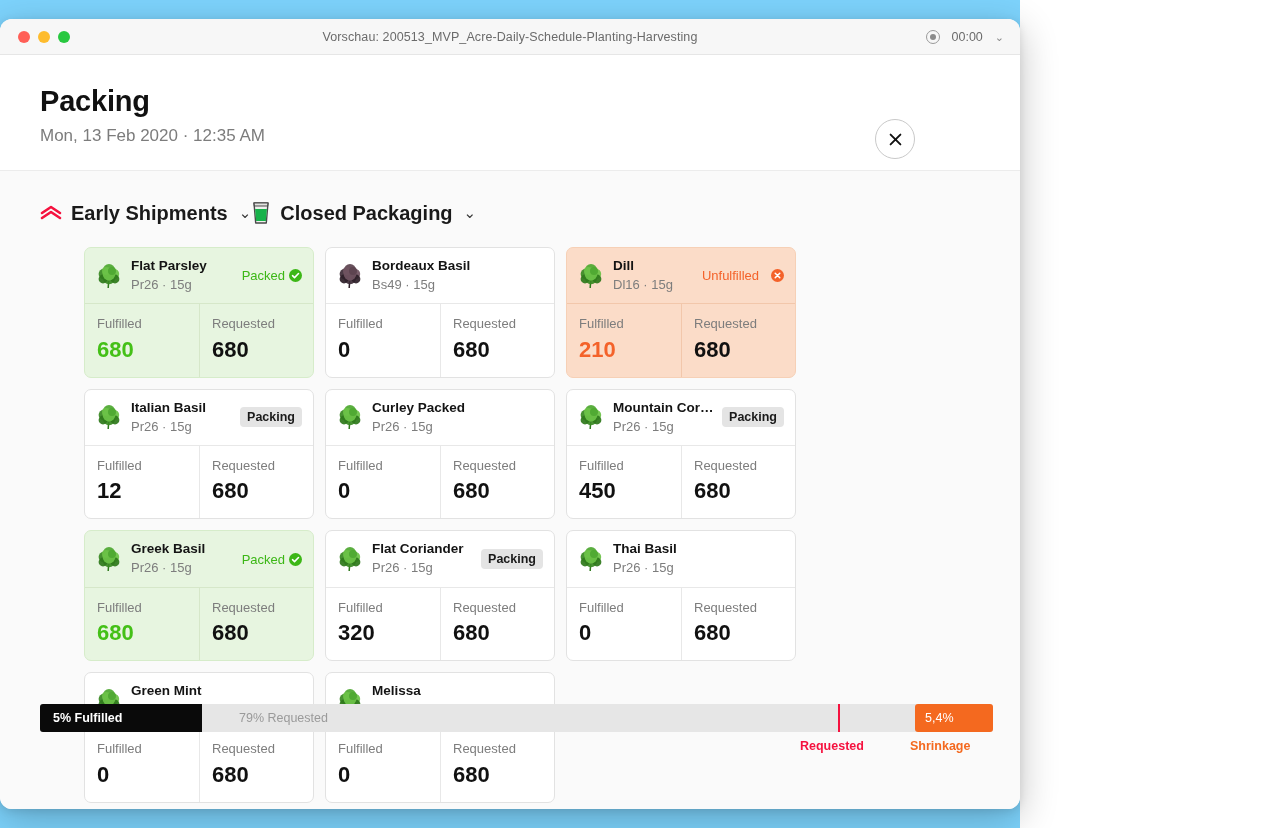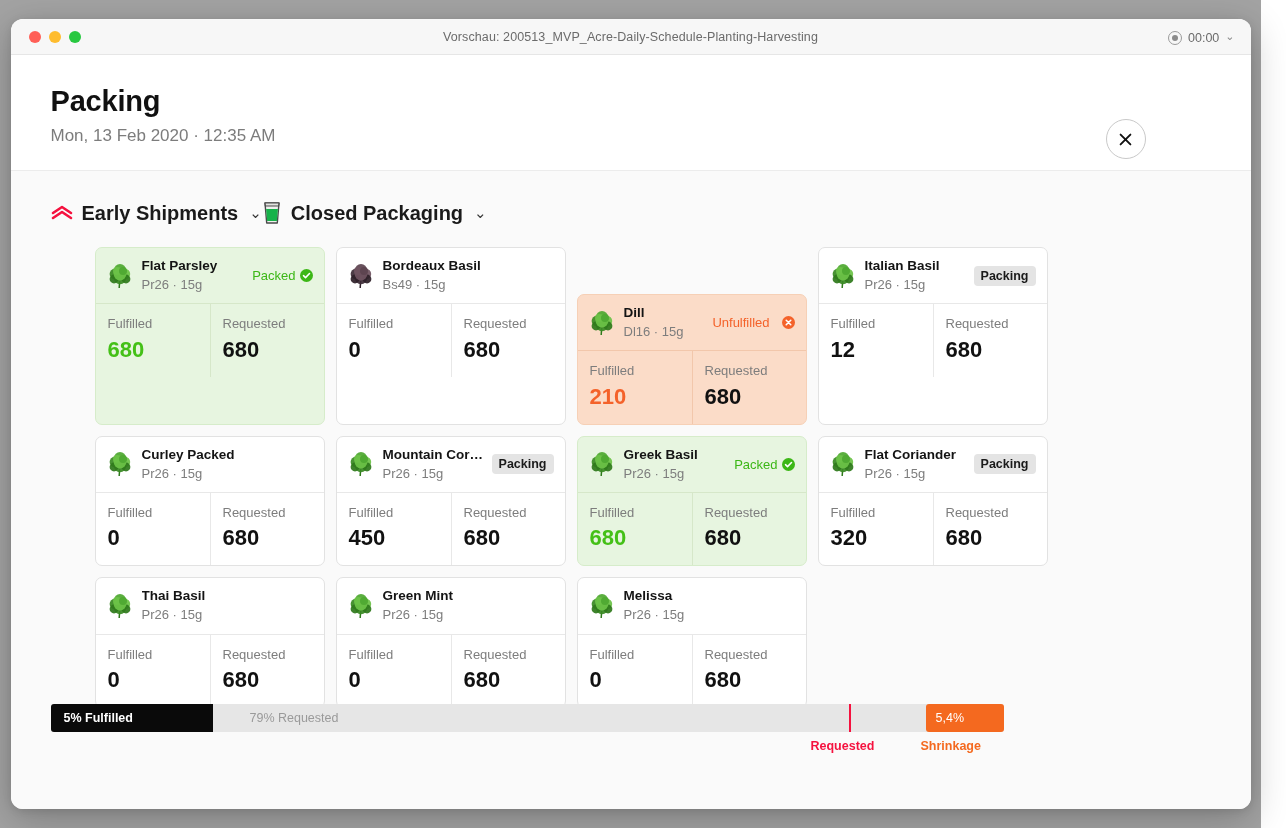--- a/index.html
+++ b/index.html
@@ -4,22 +4,22 @@
 <style>
   * { box-sizing: border-box; margin: 0; padding: 0; }
   html, body {
     width: 1286px; height: 828px;
     background: #ffffff;
     font-family: "Liberation Sans", sans-serif;
     -webkit-font-smoothing: antialiased;
   }
   .screen {
     position: relative;
-    width: 1261px; height: 828px;
-    background: #a3a3a3;
+    width: 1020px; height: 828px;
+    background: #7dd3fc;
     display: flex; align-items: center; justify-content: center;
   }
   .window {
     position: relative;
     width: 1240px; height: 790px;
     background: #ffffff;
     border-radius: 12px;
     box-shadow: 0 10px 38px rgba(0,0,0,0.24), 0 2px 8px rgba(0,0,0,0.10);
     overflow: hidden;
     display: flex; flex-direction: column;
@@ -36,22 +36,22 @@
   .traffic { position: absolute; left: 18px; top: 0; height: 36px; display: flex; align-items: center; gap: 8px; }
   .dot { width: 12px; height: 12px; border-radius: 50%; display: block; }
   .dot.red { background: #ff5f57; }
   .dot.yellow { background: #febc2e; }
   .dot.green { background: #28c840; }
   .win-title {
     flex: 1; text-align: center;
     font-size: 12.5px; color: #6b6b6b; letter-spacing: 0.1px;
   }
   .timer {
-    position: absolute; right: 16px; top: 12px; height: 36px;
-    display: flex; align-items: flex-start; gap: 6px;
+    position: absolute; right: 16px; top: 0; height: 36px;
+    display: flex; align-items: center; gap: 12px;
     font-size: 12.5px; color: #6b6b6b;
   }
   .rec-icon {
     width: 14px; height: 14px; border-radius: 50%;
     border: 1.5px solid #9a9a9a; position: relative; display: block;
   }
   .rec-icon::after {
     content: ""; position: absolute; left: 50%; top: 50%;
     width: 6px; height: 6px; border-radius: 50%; background: #8b8b8b;
     transform: translate(-50%, -50%);
@@ -97,21 +97,21 @@
   
   .grid { display: flex; flex-wrap: wrap; gap: 11px; padding-left: 44px; }
   .card {
     width: 230px;
     background: #ffffff;
     border: 1px solid #e2e2e2;
     border-radius: 7px;
     overflow: hidden;
   }
   .card.packed { background: #e7f5e0; border-color: #d6ecca; }
-  .card.unfulfilled { background: #fbdcc8; border-color: #f6d0b6; margin-top: 47px; }
+  .card.unfulfilled { background: #fbdcc8; border-color: #f6d0b6; }
 
   .card-head {
     display: flex; align-items: center;
     padding: 10px 11px 10px 11px;
     min-height: 54px;
     border-bottom: 1px solid #e8e8e8;
   }
   .card.packed .card-head { border-bottom-color: #d6e7c9; }
   .card.unfulfilled .card-head { border-bottom-color: #f2c7ab; }
 

